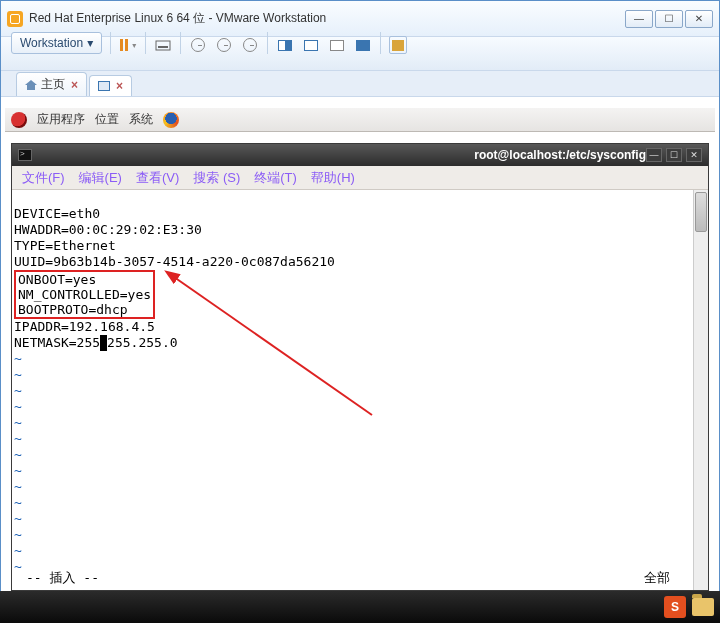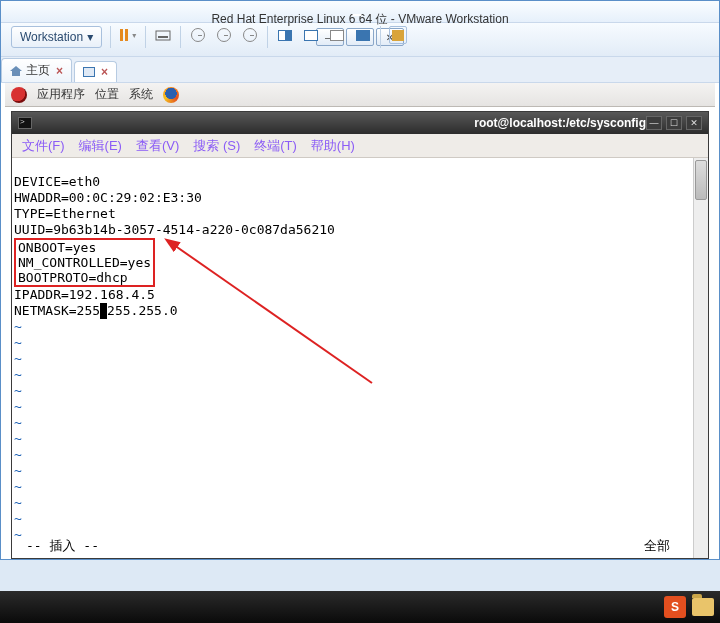--- a/index.html
+++ b/index.html
@@ -1,49 +1,49 @@
 <!DOCTYPE html>
 <html><head>
 <meta charset="utf-8">
 <style>
   * { box-sizing: border-box; margin: 0; padding: 0; }
   body { font-family: Tahoma, Arial, sans-serif; font-size: 12px; background: #dde9f5; width: 720px; height: 623px; overflow: hidden; position: relative; }
   
   .outer-window { border: 1px solid #5a8fc8; background: #fff; }
-  .title-bar { background: linear-gradient(#fafdff, #e6f0fb); height: 22px; display: flex; align-items: center; padding: 10px 6px; border-bottom: 1px solid #c9d8eb; flex-direction: column; }
+  .title-bar { background: linear-gradient(#fafdff, #e6f0fb); height: 36px; display: flex; align-items: center; padding: 4px 6px; border-bottom: 1px solid #c9d8eb; }
   .title-bar .app-icon { width: 16px; height: 16px; background: #f6a623; border-radius: 3px; margin-right: 6px; display: inline-block; position: relative; }
   .title-bar .app-icon::after { content:""; position:absolute; inset:3px; border:1px solid #fff; border-radius:2px; }
   .title-text { flex: 1; color: #333; }
   .win-ctrls { display: flex; gap: 2px; }
   .win-btn { width: 28px; height: 18px; border: 1px solid #8aa7c9; background: linear-gradient(#fff,#e2ecf7); border-radius: 2px; display:flex; align-items:center; justify-content:center; font-size:10px; color:#444; cursor:pointer; }
   
-  .toolbar1 { background: linear-gradient(#f7fbff,#e2ecf7); height: 34px; border-bottom:1px solid #c9d8eb; display:flex; align-items:flex-start; padding: 3px 10px; gap:8px; }
+  .toolbar1 { background: linear-gradient(#f7fbff,#e2ecf7); height: 34px; border-bottom:1px solid #c9d8eb; display:flex; align-items:flex-end; padding: 16px 10px; gap:8px; }
   .ws-btn { background: linear-gradient(#fff,#e8f0f9); border:1px solid #a8c0dd; border-radius:3px; padding:3px 8px; display:flex; align-items:center; gap:4px; color:#2a4a6f; cursor:pointer; }
   .divider-v { width:1px; height:22px; background:#c0d2e6; }
   .tb-icon { width:18px; height:18px; display:flex; align-items:center; justify-content:center; color:#666; border-radius:2px; cursor:pointer; }
   .pause-grp { display:flex; align-items:center; gap:2px; }
   .pause-bars { display:flex; gap:2px; }
   .pause-bars span { width:3px; height:12px; background:#e58a1f; display:inline-block; }
   .clock { width:14px; height:14px; border:1.5px solid #888; border-radius:50%; position:relative; }
   .clock::after { content:""; position:absolute; left:50%; top:50%; width:4px; height:1px; background:#888; transform-origin:left; }
   .screen-ico { width:14px; height:11px; border:1.5px solid #3a75b0; background:#fff; position:relative; }
   .screen-ico.half::after { content:""; position:absolute; right:0; top:0; bottom:0; width:50%; background:#3a75b0; }
   .screen-ico.full { background:#3a75b0; }
   .boxed { border:1px solid #a8c0dd; padding:2px; }
   
-  .tabbar { background:#e6eef8; height:26px; display:flex; align-items:flex-end; padding: 0 0; gap:2px; border-bottom:1px solid #c9d8eb; }
+  .tabbar { background:#e6eef8; height:26px; display:flex; align-items:flex-end; padding: 0 15px; gap:2px; border-bottom:1px solid #c9d8eb; }
   .tab { background:linear-gradient(#fff,#eef4fb); border:1px solid #b7cbe2; border-bottom:none; border-radius:4px 4px 0 0; padding:3px 8px; display:flex; align-items:center; gap:4px; color:#333; cursor:pointer; position:relative; }
   .tab.active { background:#fff; }
   .tab .close-x { color:#b55; font-weight:bold; margin-left:2px; }
   .home-icon { width:12px; height:10px; position:relative; }
   .home-icon::before { content:""; position:absolute; left:0; right:0; top:0; border-left:6px solid transparent; border-right:6px solid transparent; border-bottom:5px solid #6a8fb8; }
   .home-icon::after { content:""; position:absolute; left:2px; right:2px; bottom:0; height:5px; background:#6a8fb8; }
   .screen-tab-ico { width:12px; height:10px; border:1px solid #3a75b0; background:#dfe9f5; }
   
-  .gnome-bar { background:linear-gradient(#f4f3f2,#e6e4e2); height:24px; border-bottom:1px solid #bdb9b4; display:flex; align-items:center; padding:0 6px; gap:10px; color:#333; margin: 0 4px; }
+  .gnome-bar { background:linear-gradient(#f4f3f2,#e6e4e2); height:24px; border-bottom:1px solid #bdb9b4; display:flex; align-items:center; padding:0 6px; gap:10px; color:#333; margin: 11px 4px; }
   .rh-icon { width:16px; height:16px; background:radial-gradient(circle at 40% 40%, #d83131 55%, #7a0d0d 60%); border-radius:50%; }
   .ff-icon { width:16px; height:16px; background:radial-gradient(circle at 50% 40%, #2a5fb0 45%, transparent 46%), conic-gradient(#f58a1f, #e34f1f, #f5c01f, #f58a1f); border-radius:50%; }
   
   .term-window { margin:4px 10px 0 10px; border:1px solid #3a3a3a; background:#fff; position:relative; }
   .term-title { background:linear-gradient(#585858,#2c2c2c); color:#fff; height:22px; display:flex; align-items:center; padding:0 6px; font-size:12px; }
   .term-title .t-text { flex:1; text-align:right; font-weight:bold; }
   .term-title .t-ctrls { display:flex; gap:4px; }
   .term-title .t-btn { width:16px; height:14px; background:#3c3c3c; border:1px solid #666; color:#ddd; font-size:9px; display:flex; align-items:center; justify-content:center; cursor:pointer; }
   .term-icon { width:14px; height:12px; background:#111; border:1px solid #666; margin-right:6px; position:relative; }
   .term-icon::after { content:">"; color:#ccc; font-size:8px; position:absolute; left:1px; top:-1px; }

